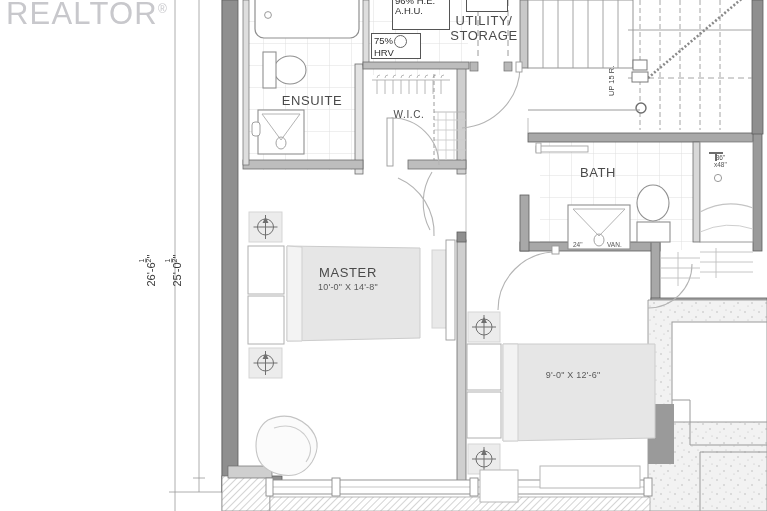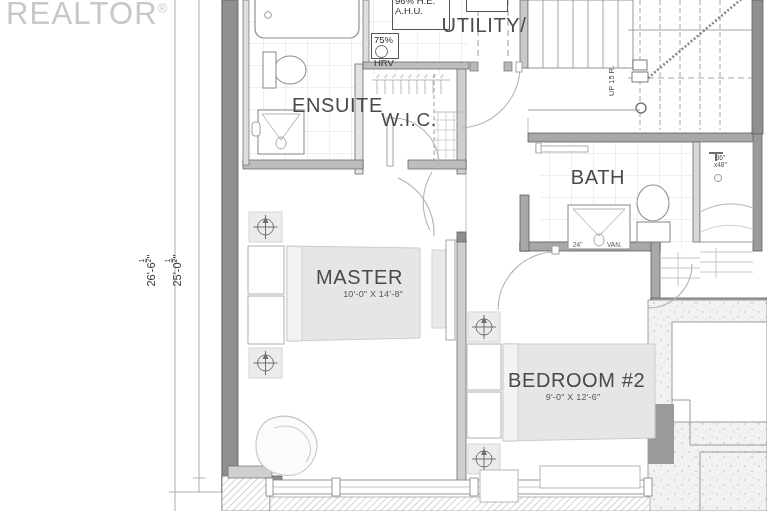--- a/index.html
+++ b/index.html
@@ -18,22 +18,22 @@
     color:#c8c8cc;font-family:"Liberation Sans",sans-serif;
     user-select:none;white-space:nowrap;
   }
   .watermark sup{font-size:12px;vertical-align:super;}
 
   
   .room-label{
     position:absolute;text-align:center;white-space:nowrap;
     color:#4a4a4a;line-height:1.12;
   }
-  .room-name{font-size:20px;letter-spacing:0.6px;}
-  .room-name.small{font-size:19px;}
+  .room-name{font-size:13px;letter-spacing:0.6px;}
+  .room-name.small{font-size:10px;}
   .room-dims{font-size:9px;letter-spacing:0.2px;color:#5a5a5a;margin-top:1px;}
 
   
   .eq-box{
     position:absolute;border:1px solid #555;background:#fff;
     font-size:9.5px;line-height:1.08;color:#2e2e2e;
     padding:1px 2px;box-sizing:border-box;
   }
   .eq-box .circ{
     display:inline-block;width:11px;height:11px;border:1px solid #666;
@@ -353,51 +353,51 @@
   <span>26'-6</span><span class="frac"><i>1</i>2</span>"
 </div>
 <div class="dim" style="left:158px;top:262px;transform:rotate(-90deg);">
   <span>25'-0</span><span class="frac"><i>1</i>2</span>"
 </div>
 
 <div class="eq-box" style="left:392px;top:-6px;width:58px;height:36px;">
   <div>96% H.E.</div>
   <div>A.H.U.</div>
 </div>
-<div class="eq-box" style="left:371px;top:33px;width:28px;height:26px;">
+<div class="eq-box" style="left:371px;top:33px;width:50px;height:26px;">
   <span>75%</span><span class="circ"></span>
   <div>HRV</div>
 </div>
 <div class="eq-box" style="left:466px;top:-14px;width:42px;height:26px;text-align:center;">
   <div style="margin-top:0;">H.W.</div>
 </div>
 
 <div class="room-label" style="left:437px;top:14px;width:94px;">
   <div class="room-name">UTILITY/</div>
-</div>
-
-<div class="room-label" style="left:292px;top:94px;width:88px;">
+  <div class="room-name">STORAGE</div>
+</div>
+
+<div class="room-label" style="left:268px;top:94px;width:88px;">
   <div class="room-name">ENSUITE</div>
 </div>
 
 <div class="room-label" style="left:375px;top:109px;width:68px;">
   <div class="room-name small">W.I.C.</div>
 </div>
 
 <div class="room-label" style="left:561px;top:166px;width:74px;text-align:center;">
   <div class="room-name">BATH</div>
 </div>
 
-<div class="room-label" style="left:293px;top:266px;width:110px;text-align:right;">
+<div class="room-label" style="left:293px;top:266px;width:110px;">
   <div class="room-name">MASTER</div>
   <div class="room-dims">10'-0" X 14'-8"</div>
 </div>
 
 <div class="room-label" style="left:508px;top:369px;width:130px;">
-  <div class="room-name">BEDROOM #2</div>
   <div class="room-dims">9'-0" X 12'-6"</div>
 </div>
 
 <div class="vert-text" style="left:607px;top:96px;transform:rotate(-90deg);transform-origin:left top;">UP 15 R.</div>
 
 <div class="tiny" style="left:714px;top:155px;">
   <div>36"</div>
   <div>x48"</div>
 </div>
 

